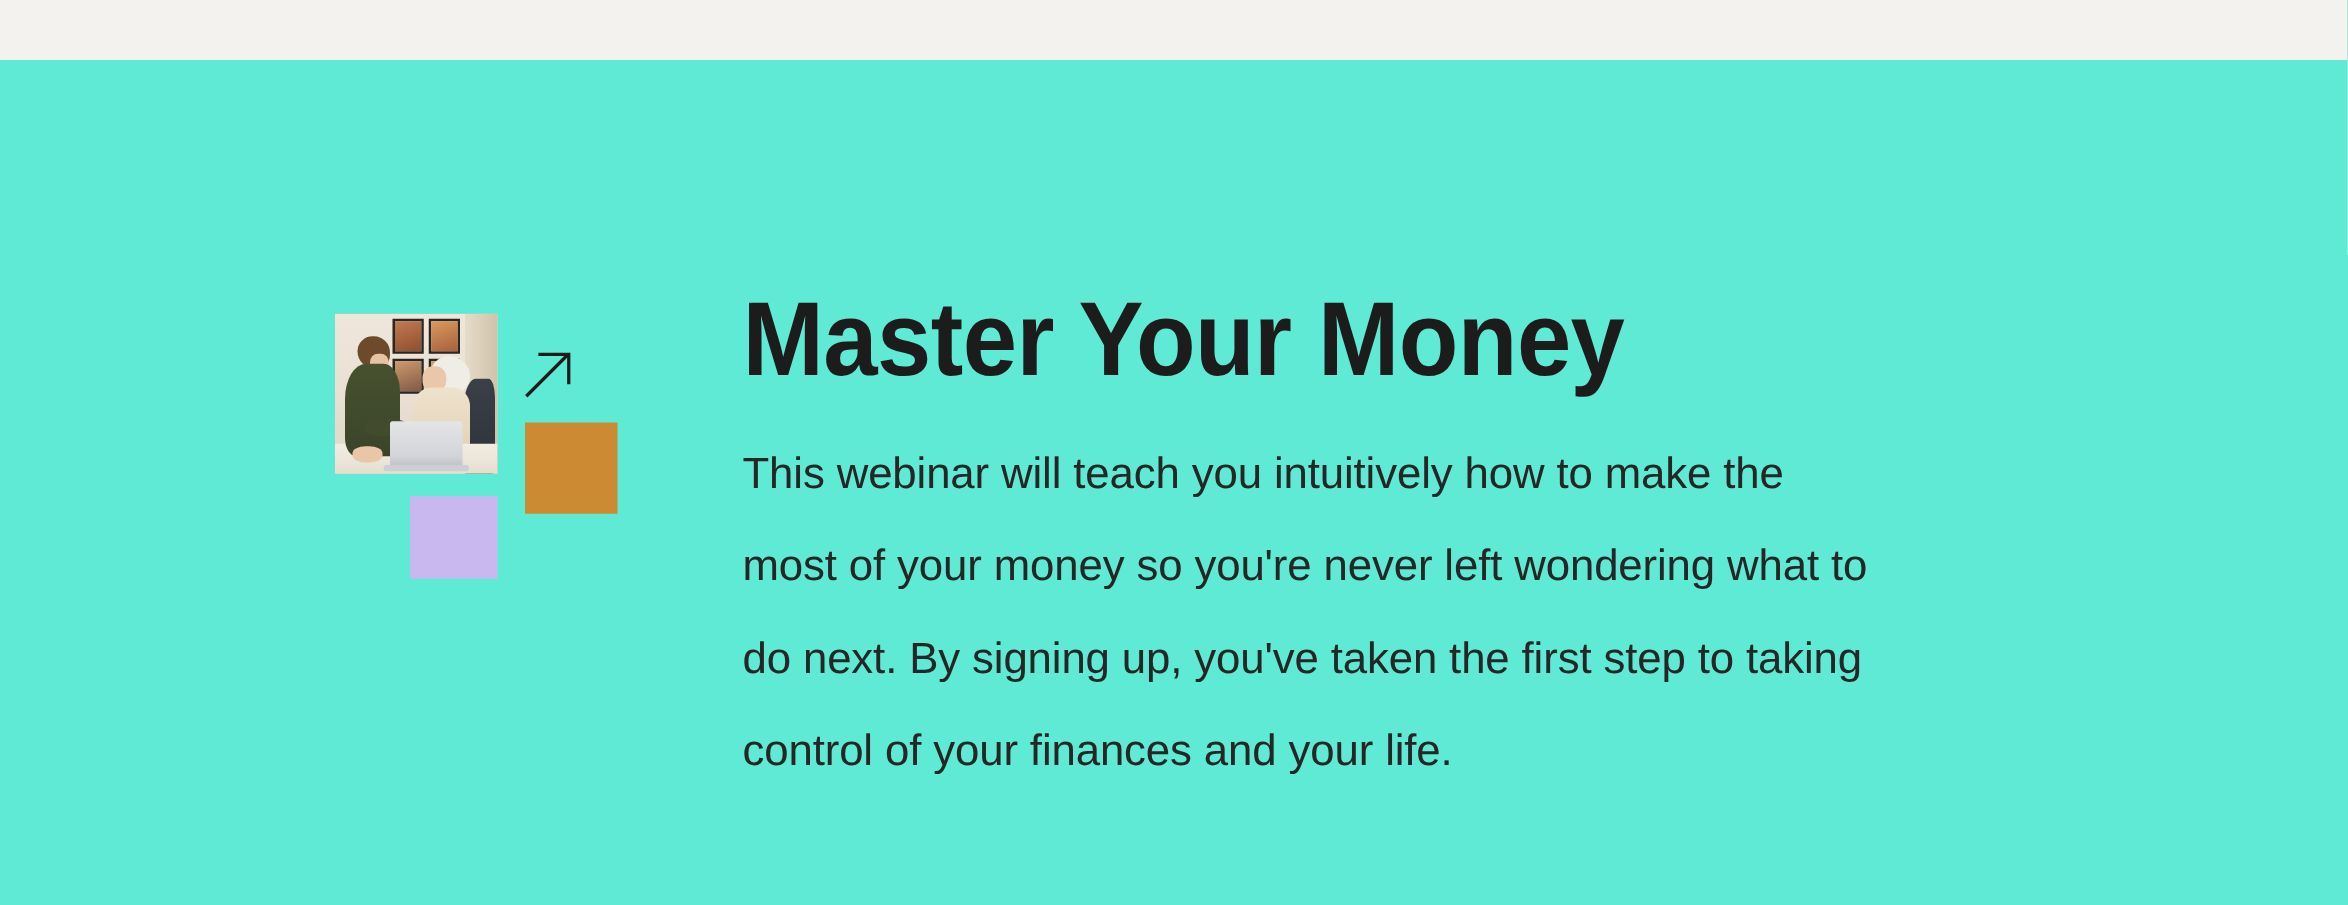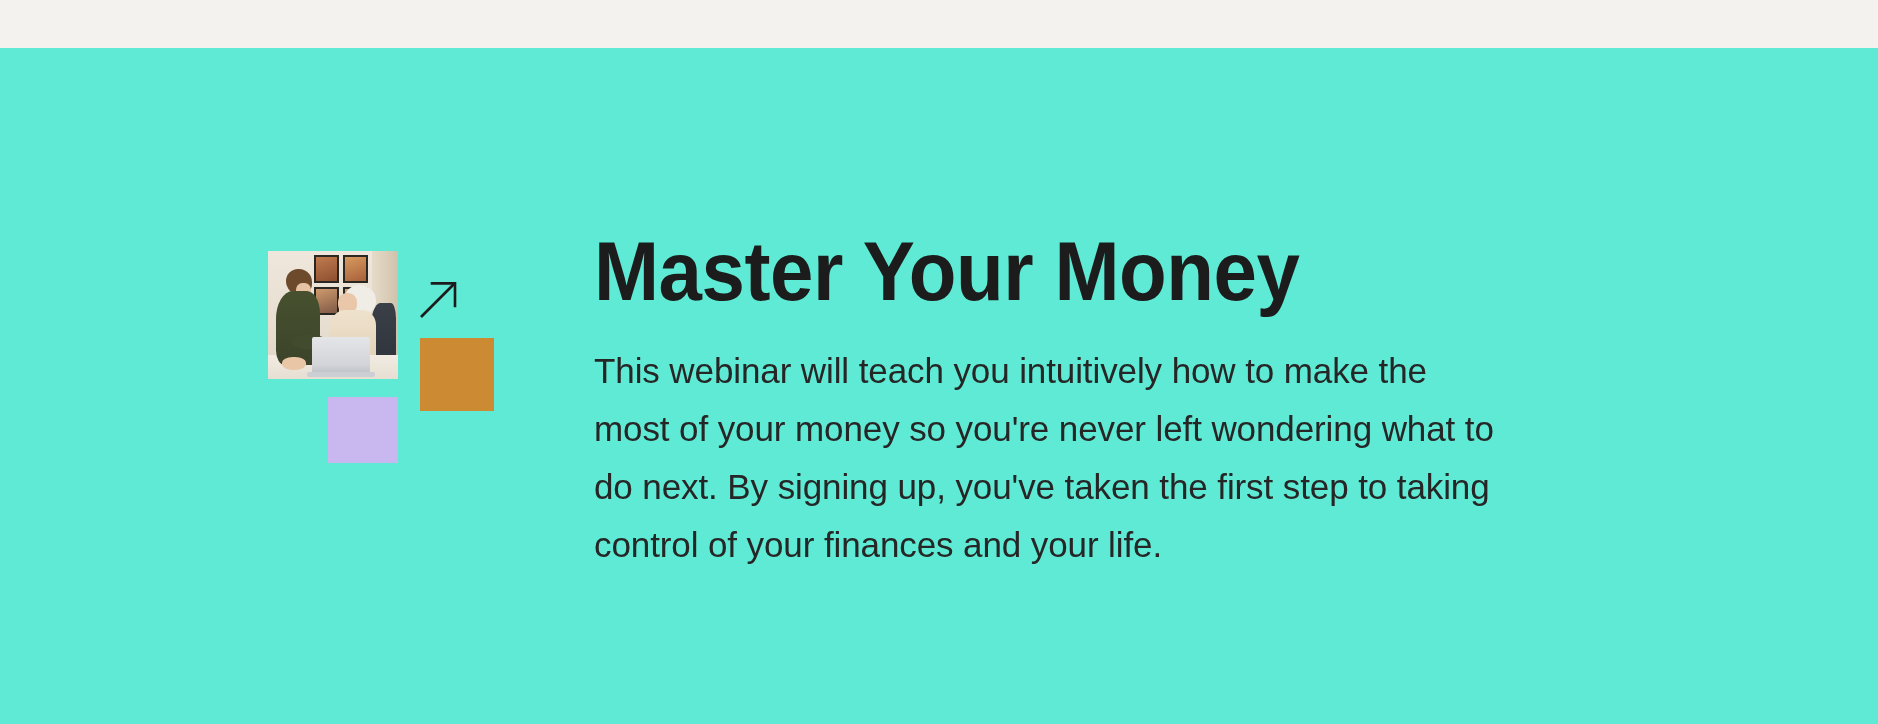--- a/index.html
+++ b/index.html
@@ -254,21 +254,21 @@
     color: #1c1c1c;
     font-family: "Liberation Sans", sans-serif;
     transform: scaleX(0.93);
     transform-origin: left center;
     white-space: nowrap;
   }
   .body-copy {
     margin: 30px 0 0 0;
     width: 915px;
     font-size: 35px;
-    line-height: 58px;
+    line-height: 74px;
     font-weight: 400;
     color: #262626;
     letter-spacing: -0.1px;
     font-family: "Liberation Sans", sans-serif;
   }
 </style>
 </head>
 <body style="background: rgb(243, 242, 239);">
 
 <div class="hero" style="background: #5eead4; margin-top: 48px;">

